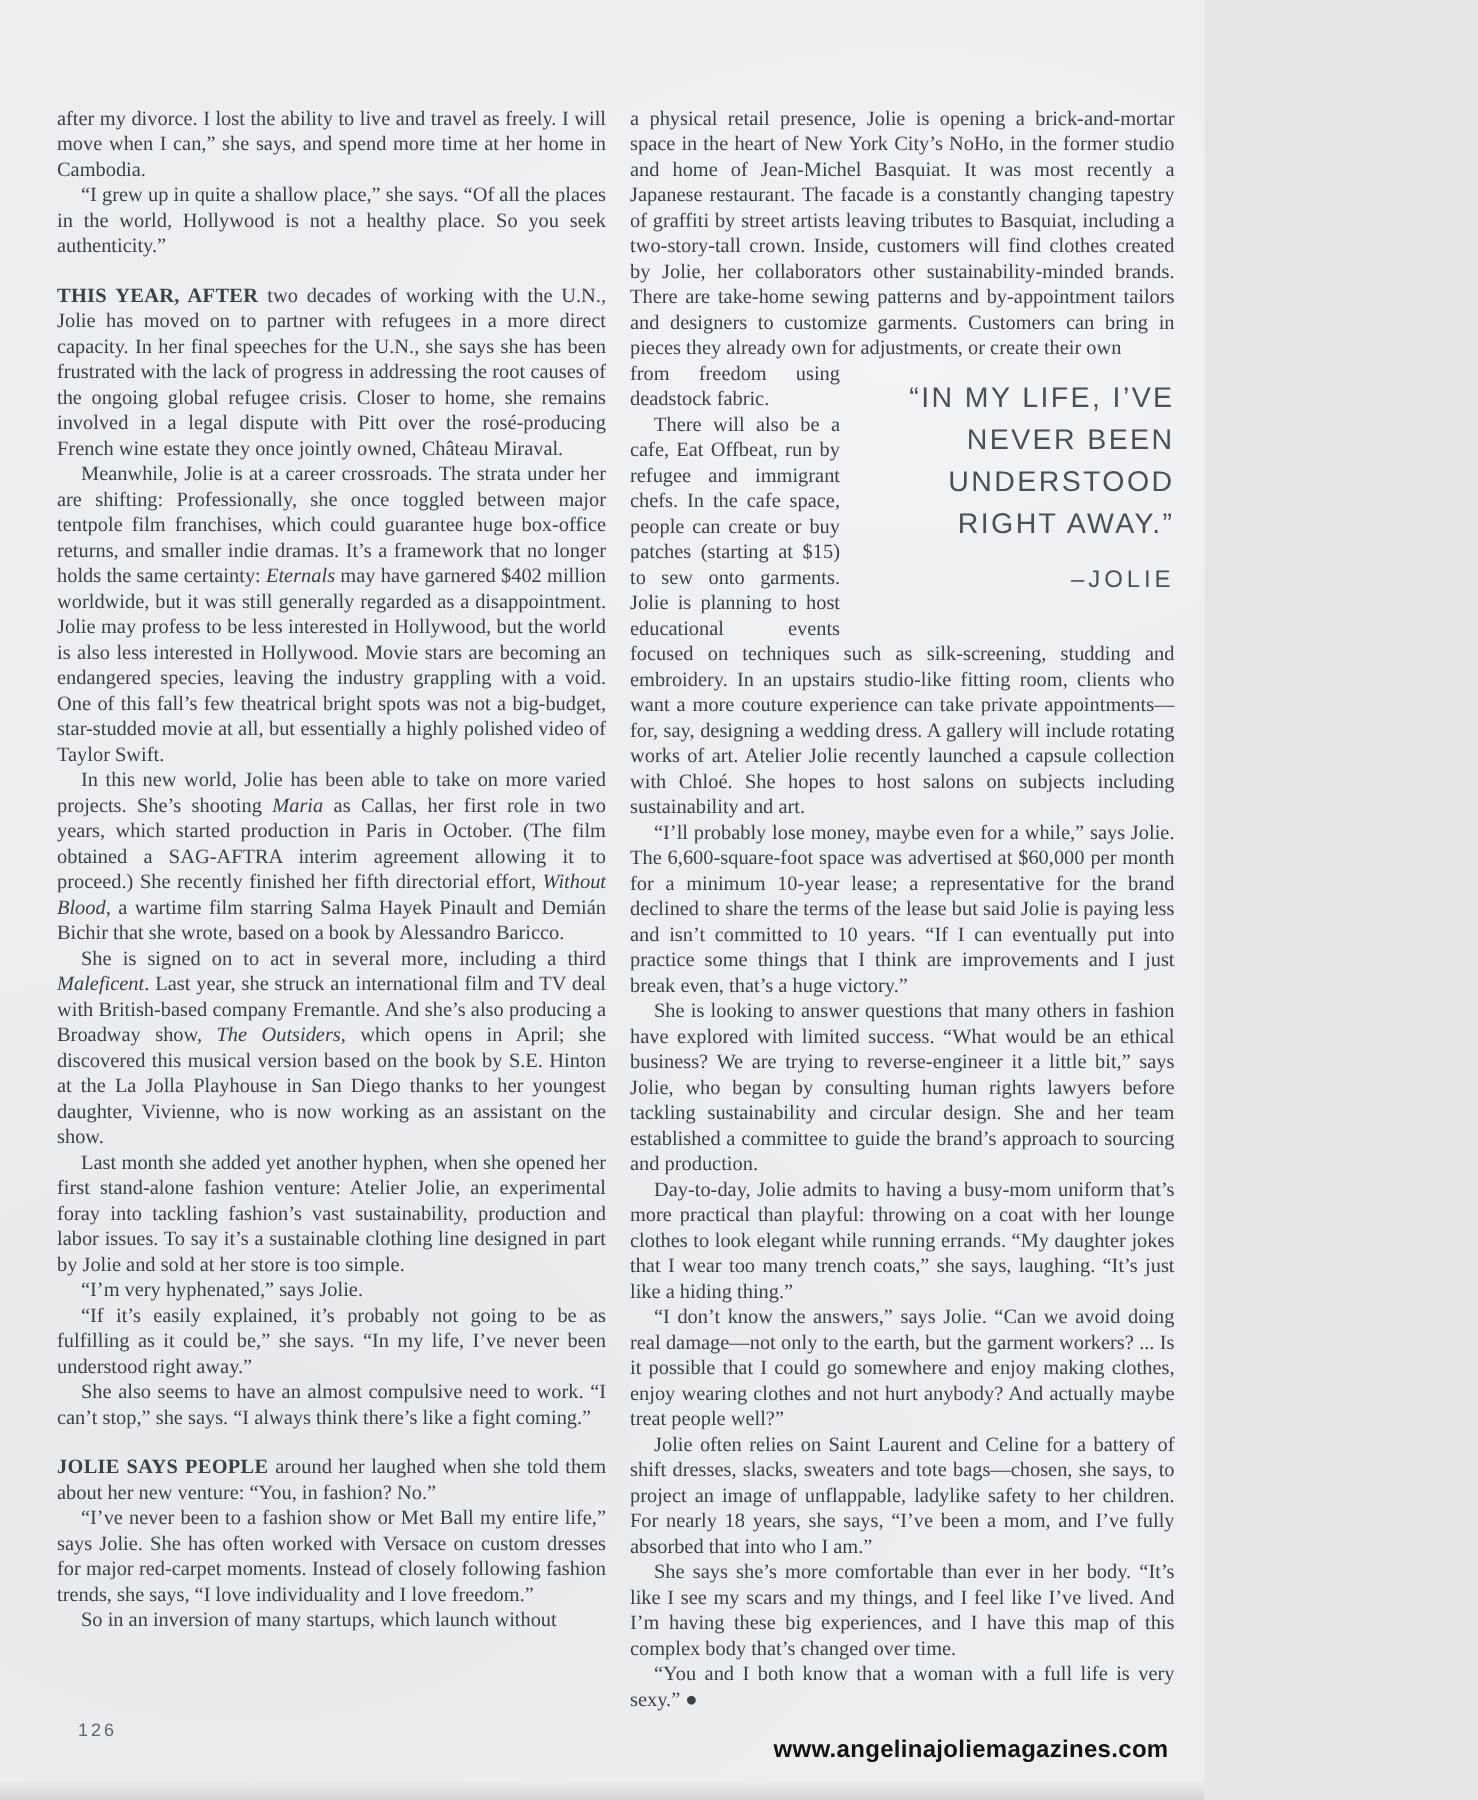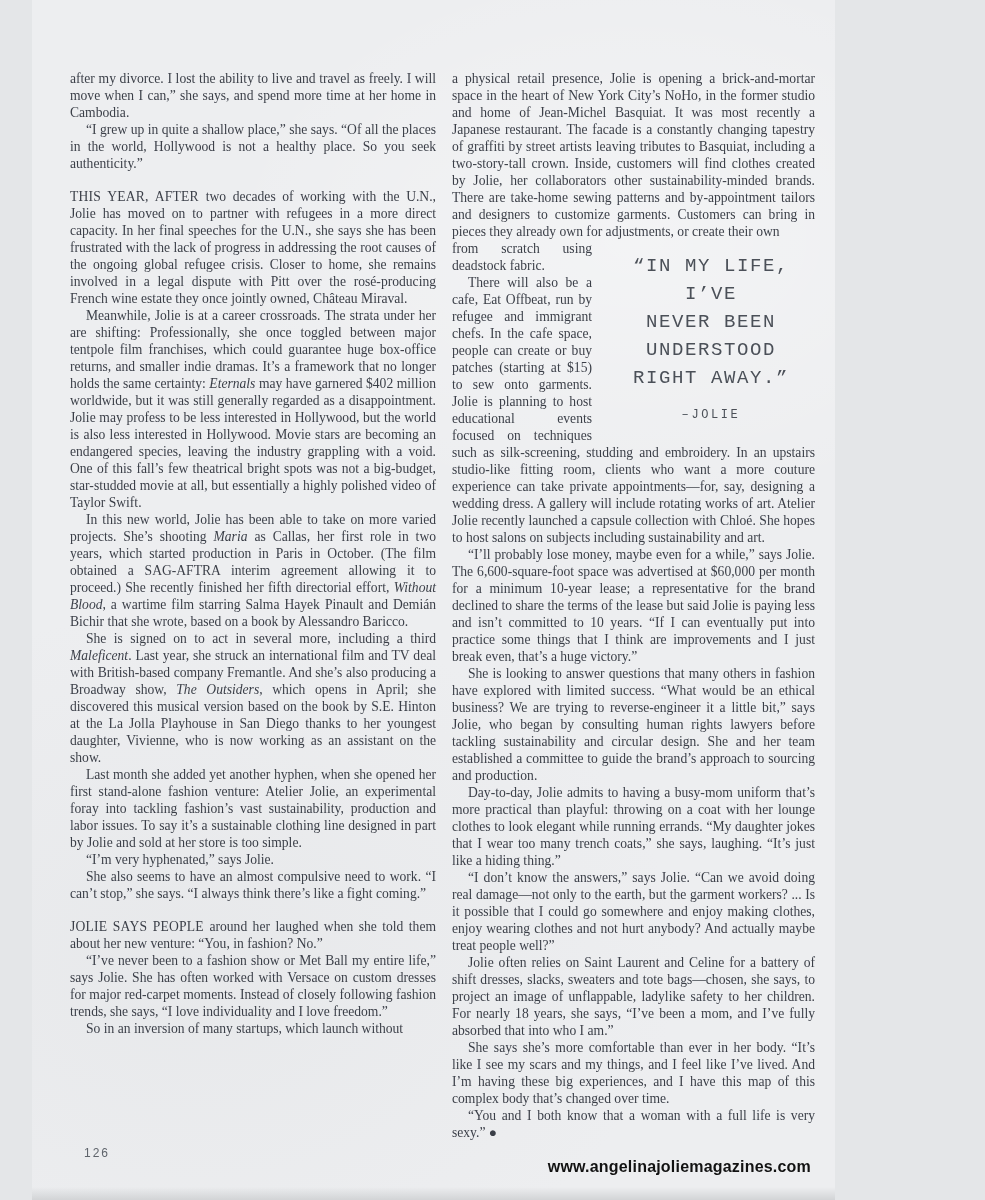--- a/index.html
+++ b/index.html
@@ -11,48 +11,47 @@
     --edge:#d2d4d6;
   }
   html,body{margin:0;padding:0;background:#e4e6e8;}
   .page{
     position:relative;
     width:803px;height:1200px;
     background:var(--paper);
     overflow:hidden;
     font-family:"Liberation Serif","DejaVu Serif",serif;
     color:var(--ink);
-    margin-left:32px;
   }
   .col{
     position:absolute;top:70px;
     text-align:justify;
     font-size:13.6px;line-height:17px;
     hyphens:auto;-webkit-hyphens:auto;
   }
   .col-left{left:38px;width:366px;}
   .col-right{left:420px;width:363px;}
   .col p{margin:0;padding:0;}
   .col p.indent{text-indent:16px;}
   .col p.section{margin-top:16px;}
-  .col b.lead{font-weight:normal;letter-spacing:.2px;}
+  .col b.lead{font-weight:bold;letter-spacing:.2px;}
   .col i{font-style:italic;}
   .pullquote{
     float:right;
     width:208px;
     margin:12px 0 14px 15px;
-    font-family:Liberation Mono, monospace;
+    font-family:Liberation Sans, sans-serif;
     color:var(--quote-ink);
     font-size:19px;line-height:28px;
     letter-spacing:1.6px;
-    text-align:center;
+    text-align:right;
     text-indent:0;
   }
   .pq-attr{
-    font-size:12px;letter-spacing:2.6px;margin-top:9px;color:var(--quote-ink);
+    font-size:16px;letter-spacing:2.6px;margin-top:9px;color:var(--quote-ink);
   }
   .page-number{
     position:absolute;left:52px;top:1146px;
     font-family:"Liberation Sans","DejaVu Sans",sans-serif;
     font-size:12px;letter-spacing:2px;color:var(--muted);
   }
   .watermark{
     position:absolute;right:24px;top:1158px;
     font-family:"Liberation Sans","DejaVu Sans",sans-serif;
     font-weight:bold;font-size:16px;letter-spacing:.2px;
@@ -77,32 +76,33 @@
 
   <div class="col col-left" id="col-left">
       <p>after my divorce. I lost the ability to live and travel as freely. I will move when I can,” she says, and spend more time at her home in Cambodia.</p>
       <p class="indent">“I grew up in quite a shallow place,” she says. “Of all the places in the world, Hollywood is not a healthy place. So you seek authenticity.”</p>
       <p class="section"><b class="lead">THIS YEAR, AFTER </b>two decades of working with the U.N., Jolie has moved on to partner with refugees in a more direct capacity. In her final speeches for the U.N., she says she has been frustrated with the lack of progress in addressing the root causes of the ongoing global refugee crisis. Closer to home, she remains involved in a legal dispute with Pitt over the rosé-producing French wine estate they once jointly owned, Château Miraval.</p>
       <p class="indent">Meanwhile, Jolie is at a career crossroads. The strata under her are shifting: Professionally, she once toggled between major tentpole film franchises, which could guarantee huge box-office returns, and smaller indie dramas. It’s a framework that no longer holds the same certainty: <i>Eternals</i> may have garnered $402 million worldwide, but it was still generally regarded as a disappointment. Jolie may profess to be less interested in Hollywood, but the world is also less interested in Hollywood. Movie stars are becoming an endangered species, leaving the industry grappling with a void. One of this fall’s few theatrical bright spots was not a big-budget, star-studded movie at all, but essentially a highly polished video of Taylor Swift.</p>
       <p class="indent">In this new world, Jolie has been able to take on more varied projects. She’s shooting <i>Maria</i> as Callas, her first role in two years, which started production in Paris in October. (The film obtained a SAG-AFTRA interim agreement allowing it to proceed.) She recently finished her fifth directorial effort, <i>Without Blood</i>, a wartime film starring Salma Hayek Pinault and Demián Bichir that she wrote, based on a book by Alessandro Baricco.</p>
       <p class="indent">She is signed on to act in several more, including a third <i>Maleficent</i>. Last year, she struck an international film and TV deal with British-based company Fremantle. And she’s also producing a Broadway show, <i>The Outsiders</i>, which opens in April; she discovered this musical version based on the book by S.E. Hinton at the La Jolla Playhouse in San Diego thanks to her youngest daughter, Vivienne, who is now working as an assistant on the show.</p>
       <p class="indent">Last month she added yet another hyphen, when she opened her first stand-alone fashion venture: Atelier Jolie, an experimental foray into tackling fashion’s vast sustainability, production and labor issues. To say it’s a sustainable clothing line designed in part by Jolie and sold at her store is too simple.</p>
       <p class="indent">“I’m very hyphenated,” says Jolie.</p>
+      <p class="indent">“If it’s easily explained, it’s probably not going to be as fulfilling as it could be,” she says. “In my life, I’ve never been understood right away.”</p>
       <p class="indent">She also seems to have an almost compulsive need to work. “I can’t stop,” she says. “I always think there’s like a fight coming.”</p>
       <p class="section"><b class="lead">JOLIE SAYS PEOPLE </b>around her laughed when she told them about her new venture: “You, in fashion? No.”</p>
       <p class="indent">“I’ve never been to a fashion show or Met Ball my entire life,” says Jolie. She has often worked with Versace on custom dresses for major red-carpet moments. Instead of closely following fashion trends, she says, “I love individuality and I love freedom.”</p>
       <p class="indent">So in an inversion of many startups, which launch without</p>
     </div>
   <div class="col col-right" id="col-right">
       <p>a physical retail presence, Jolie is opening a brick-and-mortar space in the heart of New York City’s NoHo, in the former studio and home of Jean-Michel Basquiat. It was most recently a Japanese restaurant. The facade is a constantly changing tapestry of graffiti by street artists leaving tributes to Basquiat, including a two-story-tall crown. Inside, customers will find clothes created by Jolie, her collaborators other sustainability-minded brands. There are take-home sewing patterns and by-appointment tailors and designers to customize garments. Customers can bring in pieces they already own for adjustments, or create their own</p>
       <aside class="pullquote">
         <div>“IN MY LIFE, I’VE<br>NEVER BEEN<br>UNDERSTOOD<br>RIGHT AWAY.”</div>
         <div class="pq-attr">–JOLIE</div>
       </aside>
-      <p>from scratch using deadstock fabric.</p>
+      <p>from freedom using deadstock fabric.</p>
       <p class="indent">There will also be a cafe, Eat Offbeat, run by refugee and immigrant chefs. In the cafe space, people can create or buy patches (starting at $15) to sew onto garments. Jolie is planning to host educational events focused on techniques such as silk-screening, studding and embroidery. In an upstairs studio-like fitting room, clients who want a more couture experience can take private appointments—for, say, designing a wedding dress. A gallery will include rotating works of art. Atelier Jolie recently launched a capsule collection with Chloé. She hopes to host salons on subjects including sustainability and art.</p>
       <p class="indent">“I’ll probably lose money, maybe even for a while,” says Jolie. The 6,600-square-foot space was advertised at $60,000 per month for a minimum 10-year lease; a representative for the brand declined to share the terms of the lease but said Jolie is paying less and isn’t committed to 10 years. “If I can eventually put into practice some things that I think are improvements and I just break even, that’s a huge victory.”</p>
       <p class="indent">She is looking to answer questions that many others in fashion have explored with limited success. “What would be an ethical business? We are trying to reverse-engineer it a little bit,” says Jolie, who began by consulting human rights lawyers before tackling sustainability and circular design. She and her team established a committee to guide the brand’s approach to sourcing and production.</p>
       <p class="indent">Day-to-day, Jolie admits to having a busy-mom uniform that’s more practical than playful: throwing on a coat with her lounge clothes to look elegant while running errands. “My daughter jokes that I wear too many trench coats,” she says, laughing. “It’s just like a hiding thing.”</p>
       <p class="indent">“I don’t know the answers,” says Jolie. “Can we avoid doing real damage—not only to the earth, but the garment workers? ... Is it possible that I could go somewhere and enjoy making clothes, enjoy wearing clothes and not hurt anybody? And actually maybe treat people well?”</p>
       <p class="indent">Jolie often relies on Saint Laurent and Celine for a battery of shift dresses, slacks, sweaters and tote bags—chosen, she says, to project an image of unflappable, ladylike safety to her children. For nearly 18 years, she says, “I’ve been a mom, and I’ve fully absorbed that into who I am.”</p>
       <p class="indent">She says she’s more comfortable than ever in her body. “It’s like I see my scars and my things, and I feel like I’ve lived. And I’m having these big experiences, and I have this map of this complex body that’s changed over time.</p>
       <p class="indent">“You and I both know that a woman with a full life is very sexy.” ●</p>
     </div>
 

